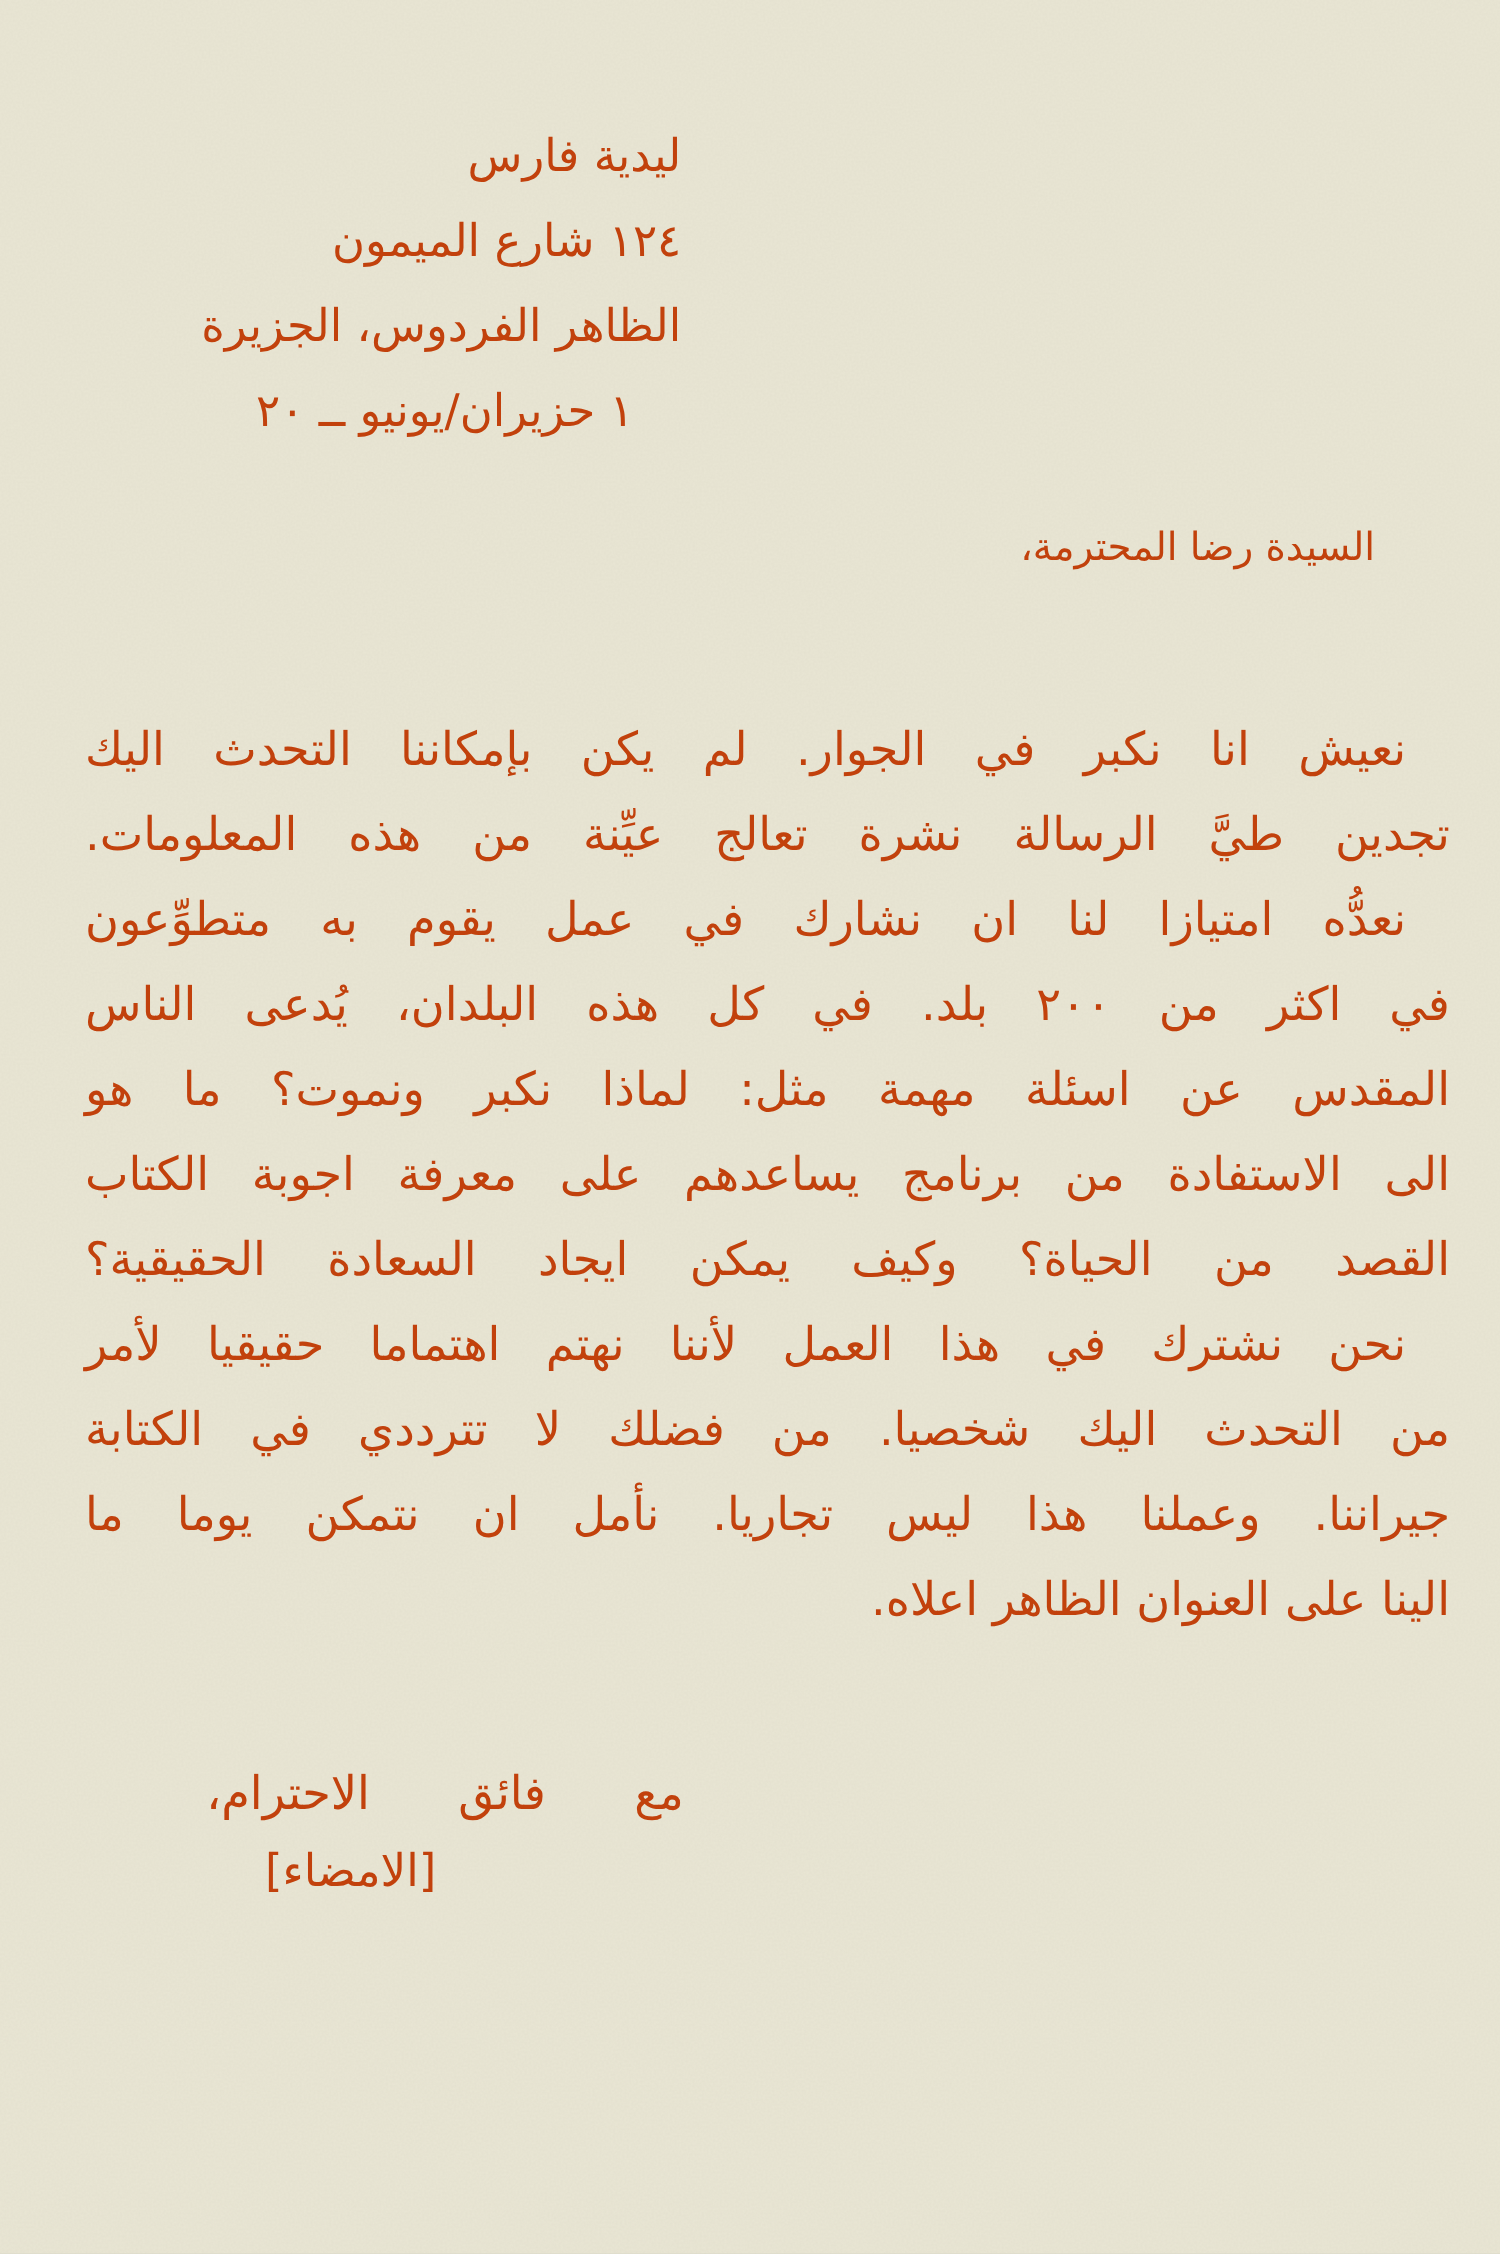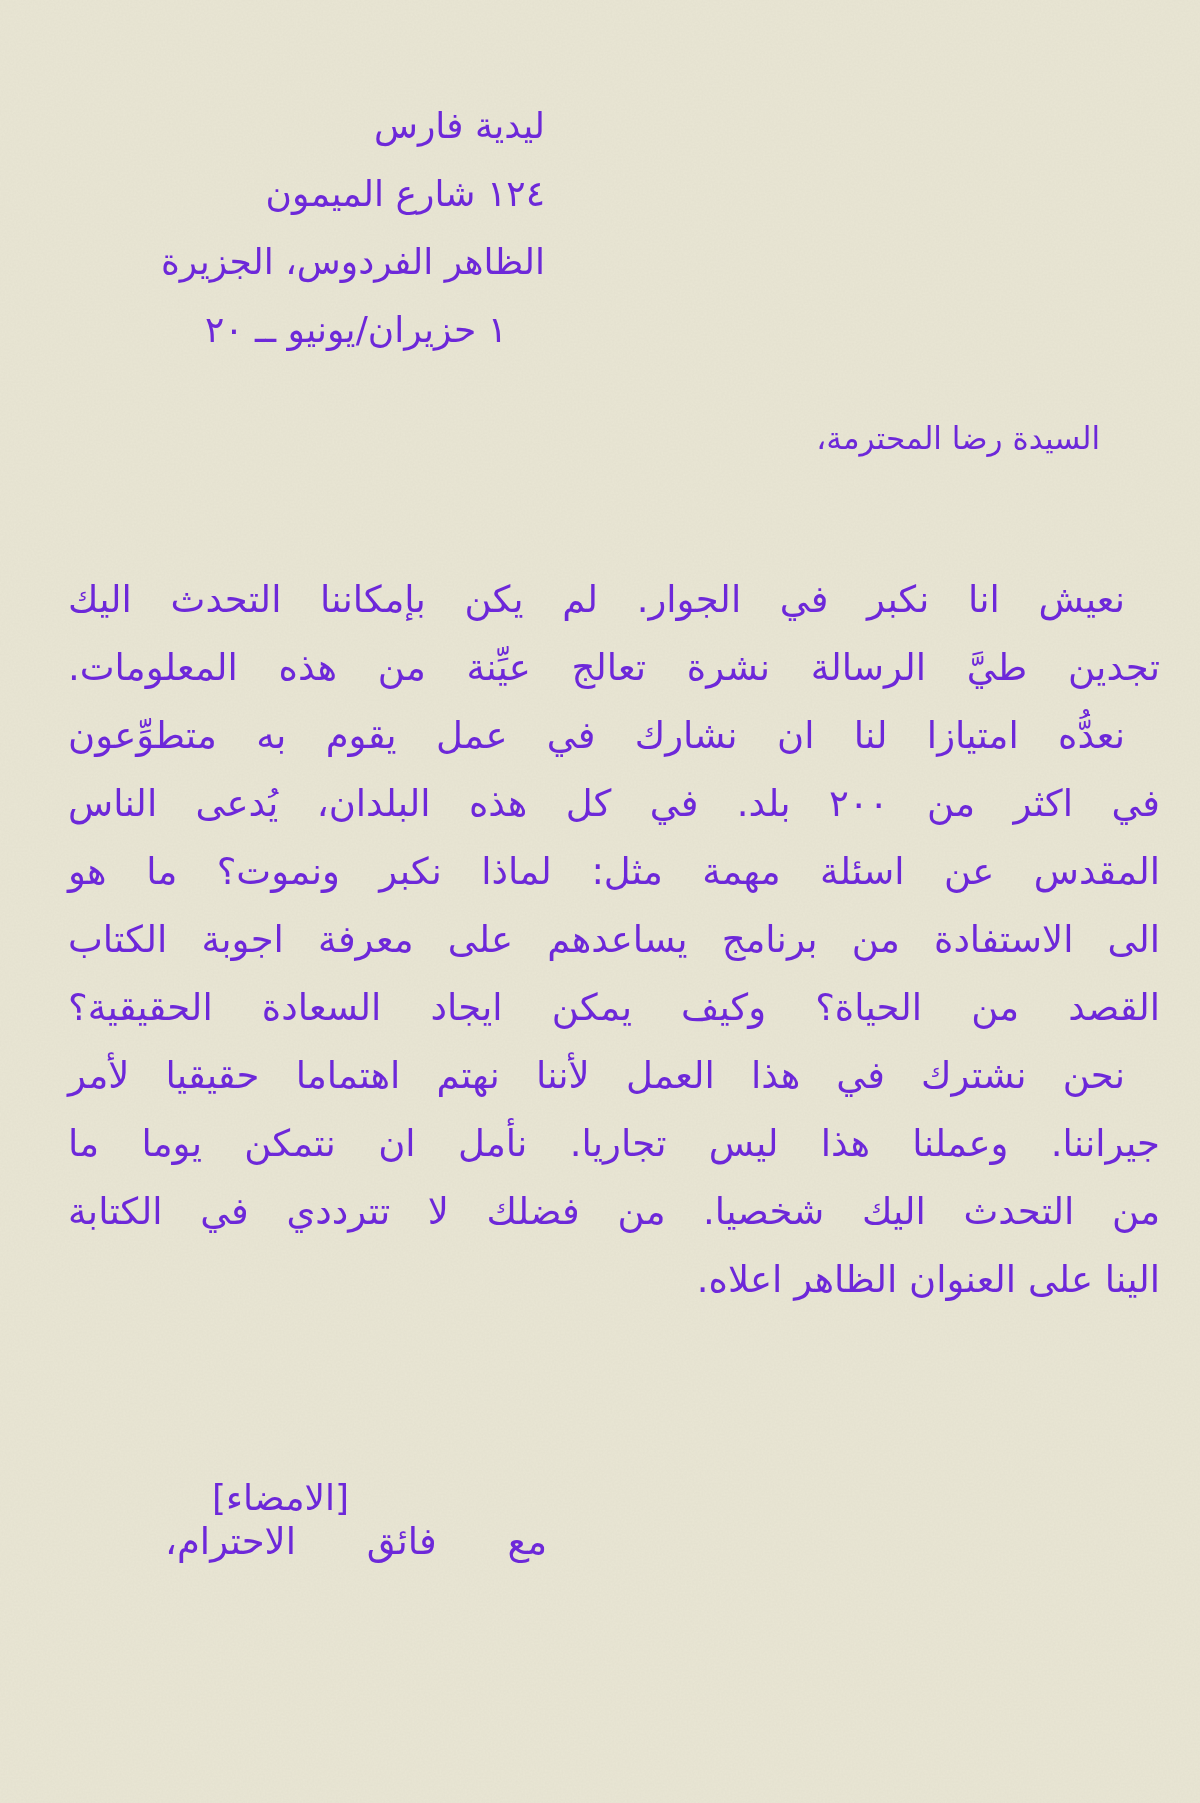--- a/index.html
+++ b/index.html
@@ -1,21 +1,21 @@
 <!DOCTYPE html>
 <html lang="ar" dir="rtl"><head>
 <meta charset="utf-8">
 <style>
   html,body{margin:0;padding:0;background:#d8d5c5;}
   .page{
     position:relative;
     width:1200px;height:1803px;
     margin:0 auto;
     background:#e9e6d4;
-    color:#6d28d9;
+    color:#c2410c;
     font-family:"DejaVu Sans",sans-serif;
     direction:rtl;
     overflow:hidden;
   }
   .grain{position:absolute;inset:0;width:1200px;height:1803px;pointer-events:none;}
   .sender{
     position:absolute;top:92px;right:655px;
     font-size:36px;line-height:68px;
     text-align:right;white-space:nowrap;
   }
@@ -29,21 +29,21 @@
     font-size:37px;line-height:68px;
   }
   .para{margin:0;}
   .bline{
     text-align:justify;
     text-align-last:justify;
   }
   .bline.first{padding-right:35px;}
   .bline.rag{text-align-last:right;}
   .closing{
-    position:absolute;top:1508px;right:653px;width:382px;
+    position:absolute;top:1401px;right:653px;width:382px;
     font-size:37px;line-height:68px;
     text-align:justify;text-align-last:justify;
   }
   .signature{
     position:absolute;top:1468px;left:212px;
     font-size:36px;line-height:60px;white-space:nowrap;
   }
 </style>
 </head>
 <body>
@@ -77,22 +77,22 @@
       </div>
       <div class="para">
         <div class="bline first">نعدُّه امتيازا لنا ان نشارك في عمل يقوم به متطوِّعون</div>
         <div class="bline">في اكثر من ٢٠٠ بلد. في كل هذه البلدان، يُدعى الناس</div>
         <div class="bline">المقدس عن اسئلة مهمة مثل: لماذا نكبر ونموت؟ ما هو</div>
         <div class="bline">الى الاستفادة من برنامج يساعدهم على معرفة اجوبة الكتاب</div>
         <div class="bline">القصد من الحياة؟ وكيف يمكن ايجاد السعادة الحقيقية؟</div>
       </div>
       <div class="para">
         <div class="bline first">نحن نشترك في هذا العمل لأننا نهتم اهتماما حقيقيا لأمر</div>
+        <div class="bline">من التحدث اليك شخصيا. من فضلك لا تترددي في الكتابة</div>
         <div class="bline">جيراننا. وعملنا هذا ليس تجاريا. نأمل ان نتمكن يوما ما</div>
-        <div class="bline">من التحدث اليك شخصيا. من فضلك لا تترددي في الكتابة</div>
         <div class="bline rag">الينا على العنوان الظاهر اعلاه.</div>
       </div>
     </div>
 
   <div class="closing">مع فائق الاحترام،</div>
 
   <div class="signature">[الامضاء]</div>
 
 </div>
 

